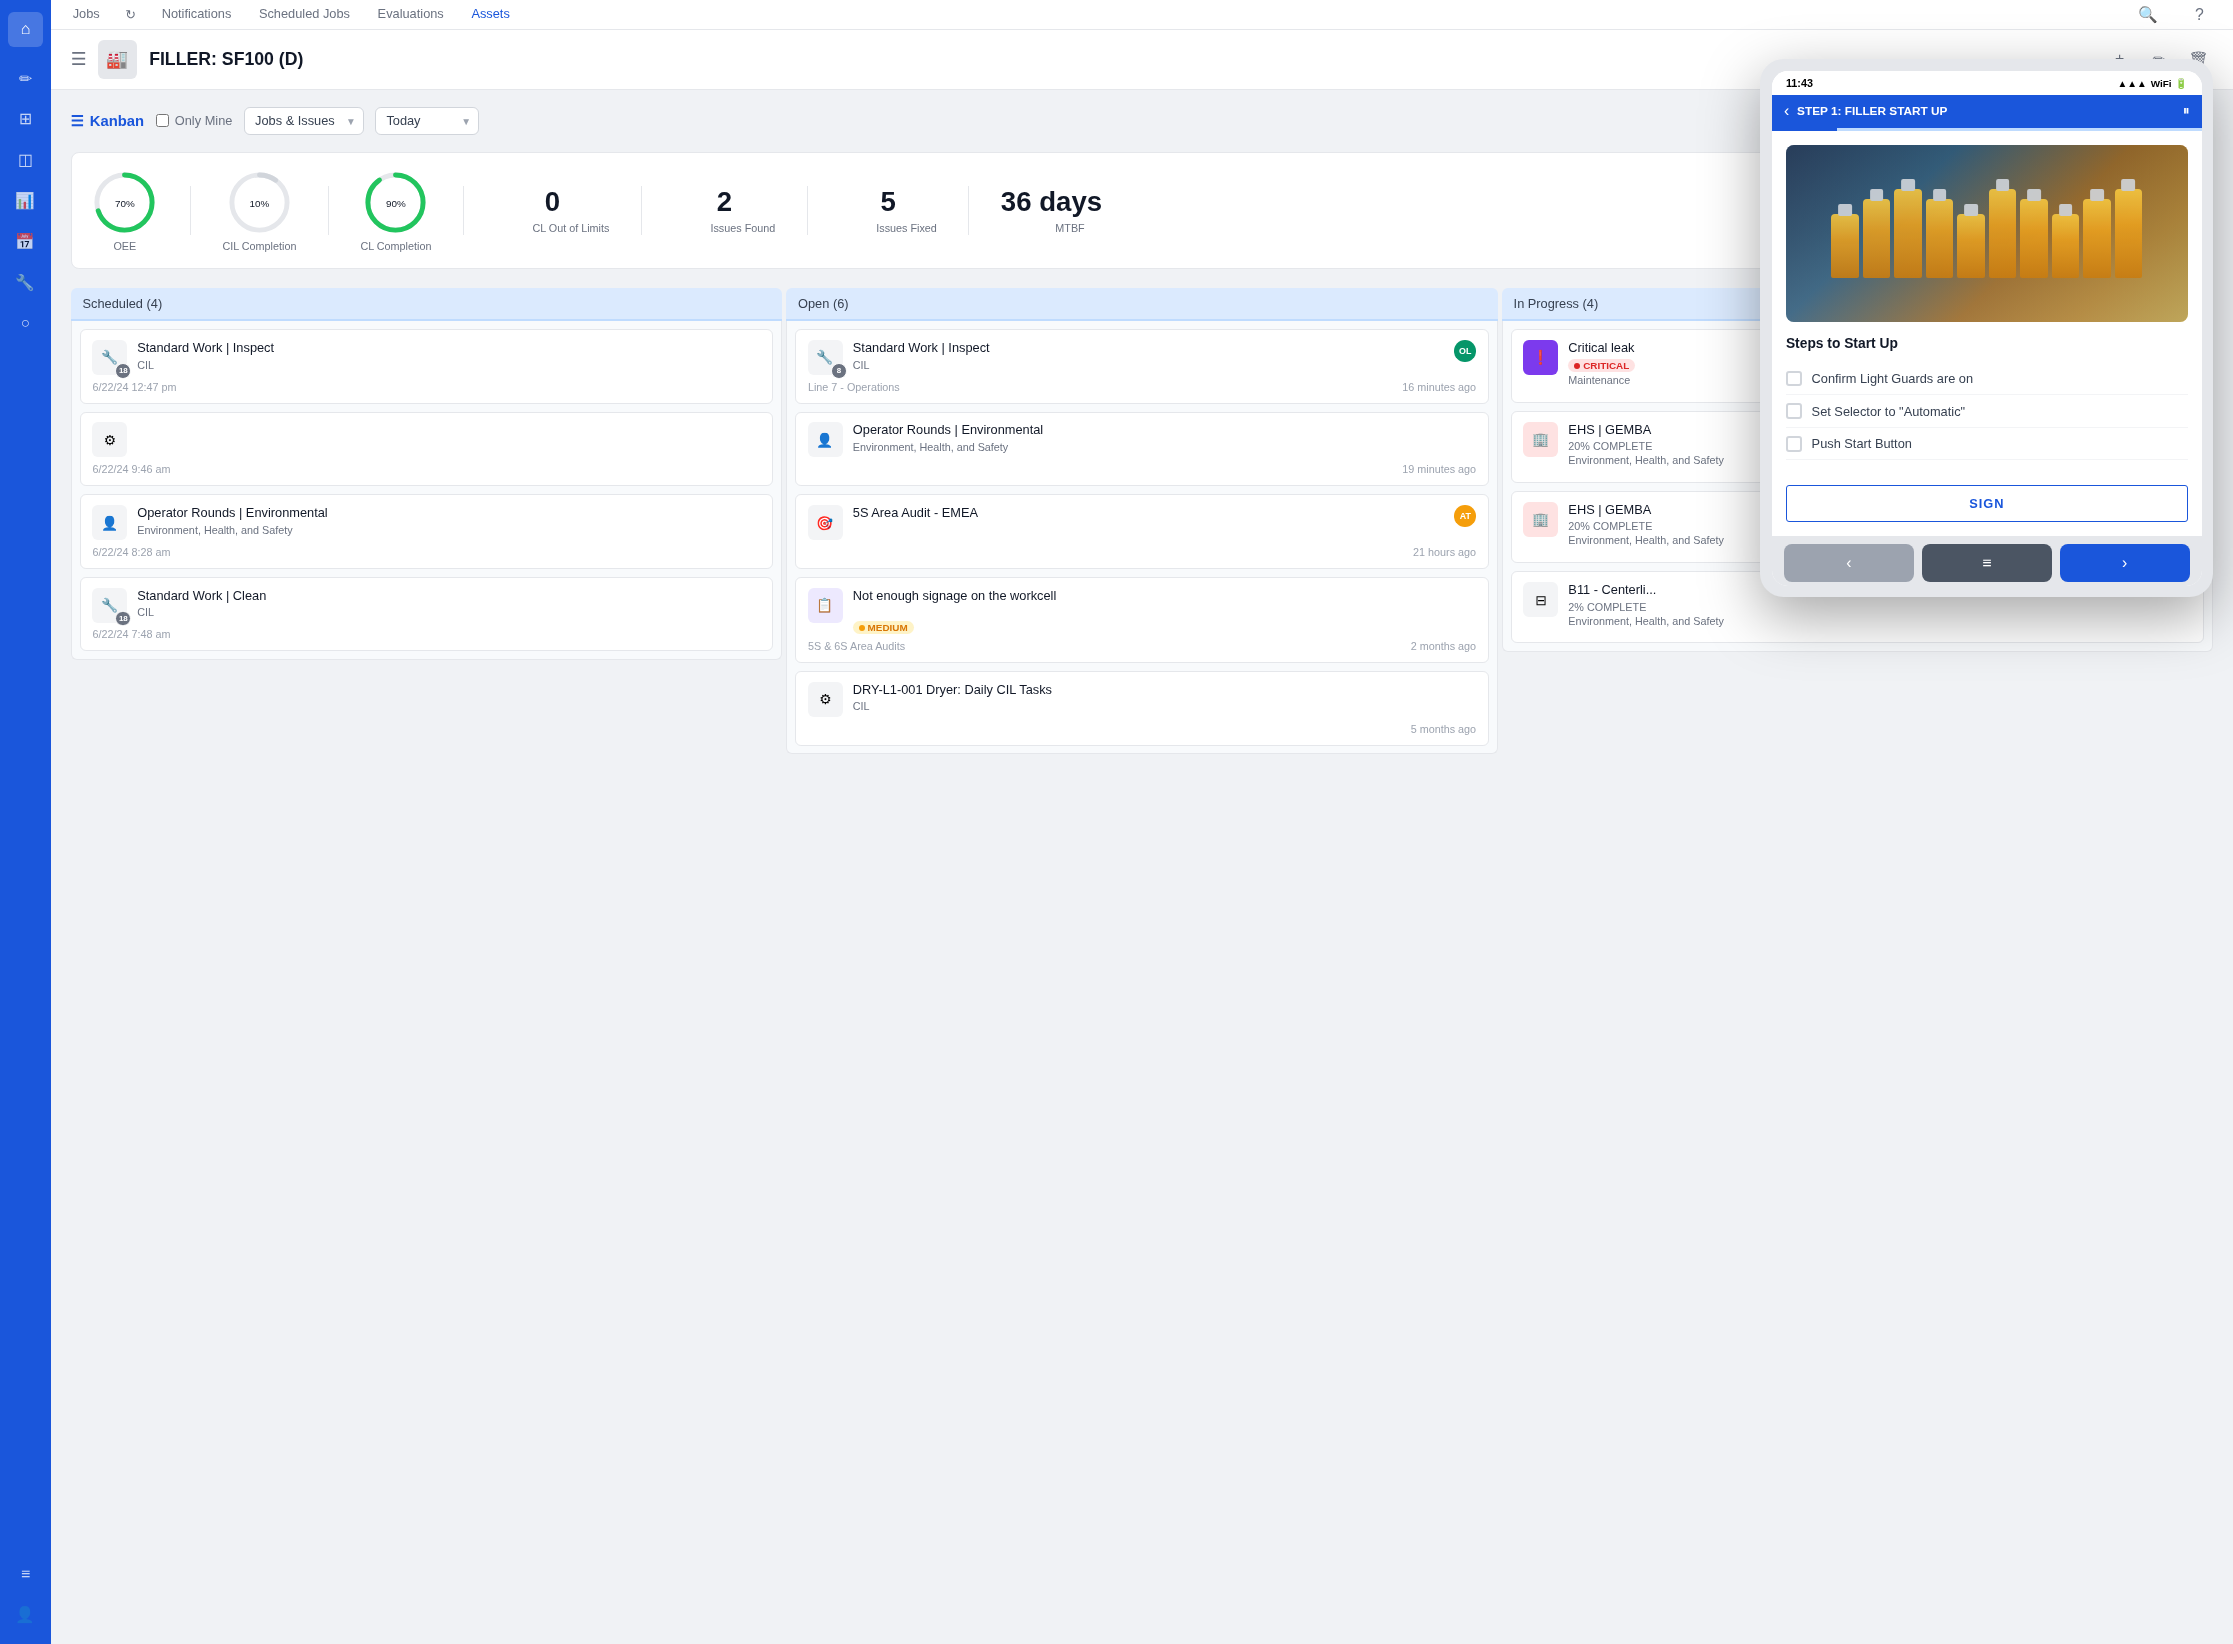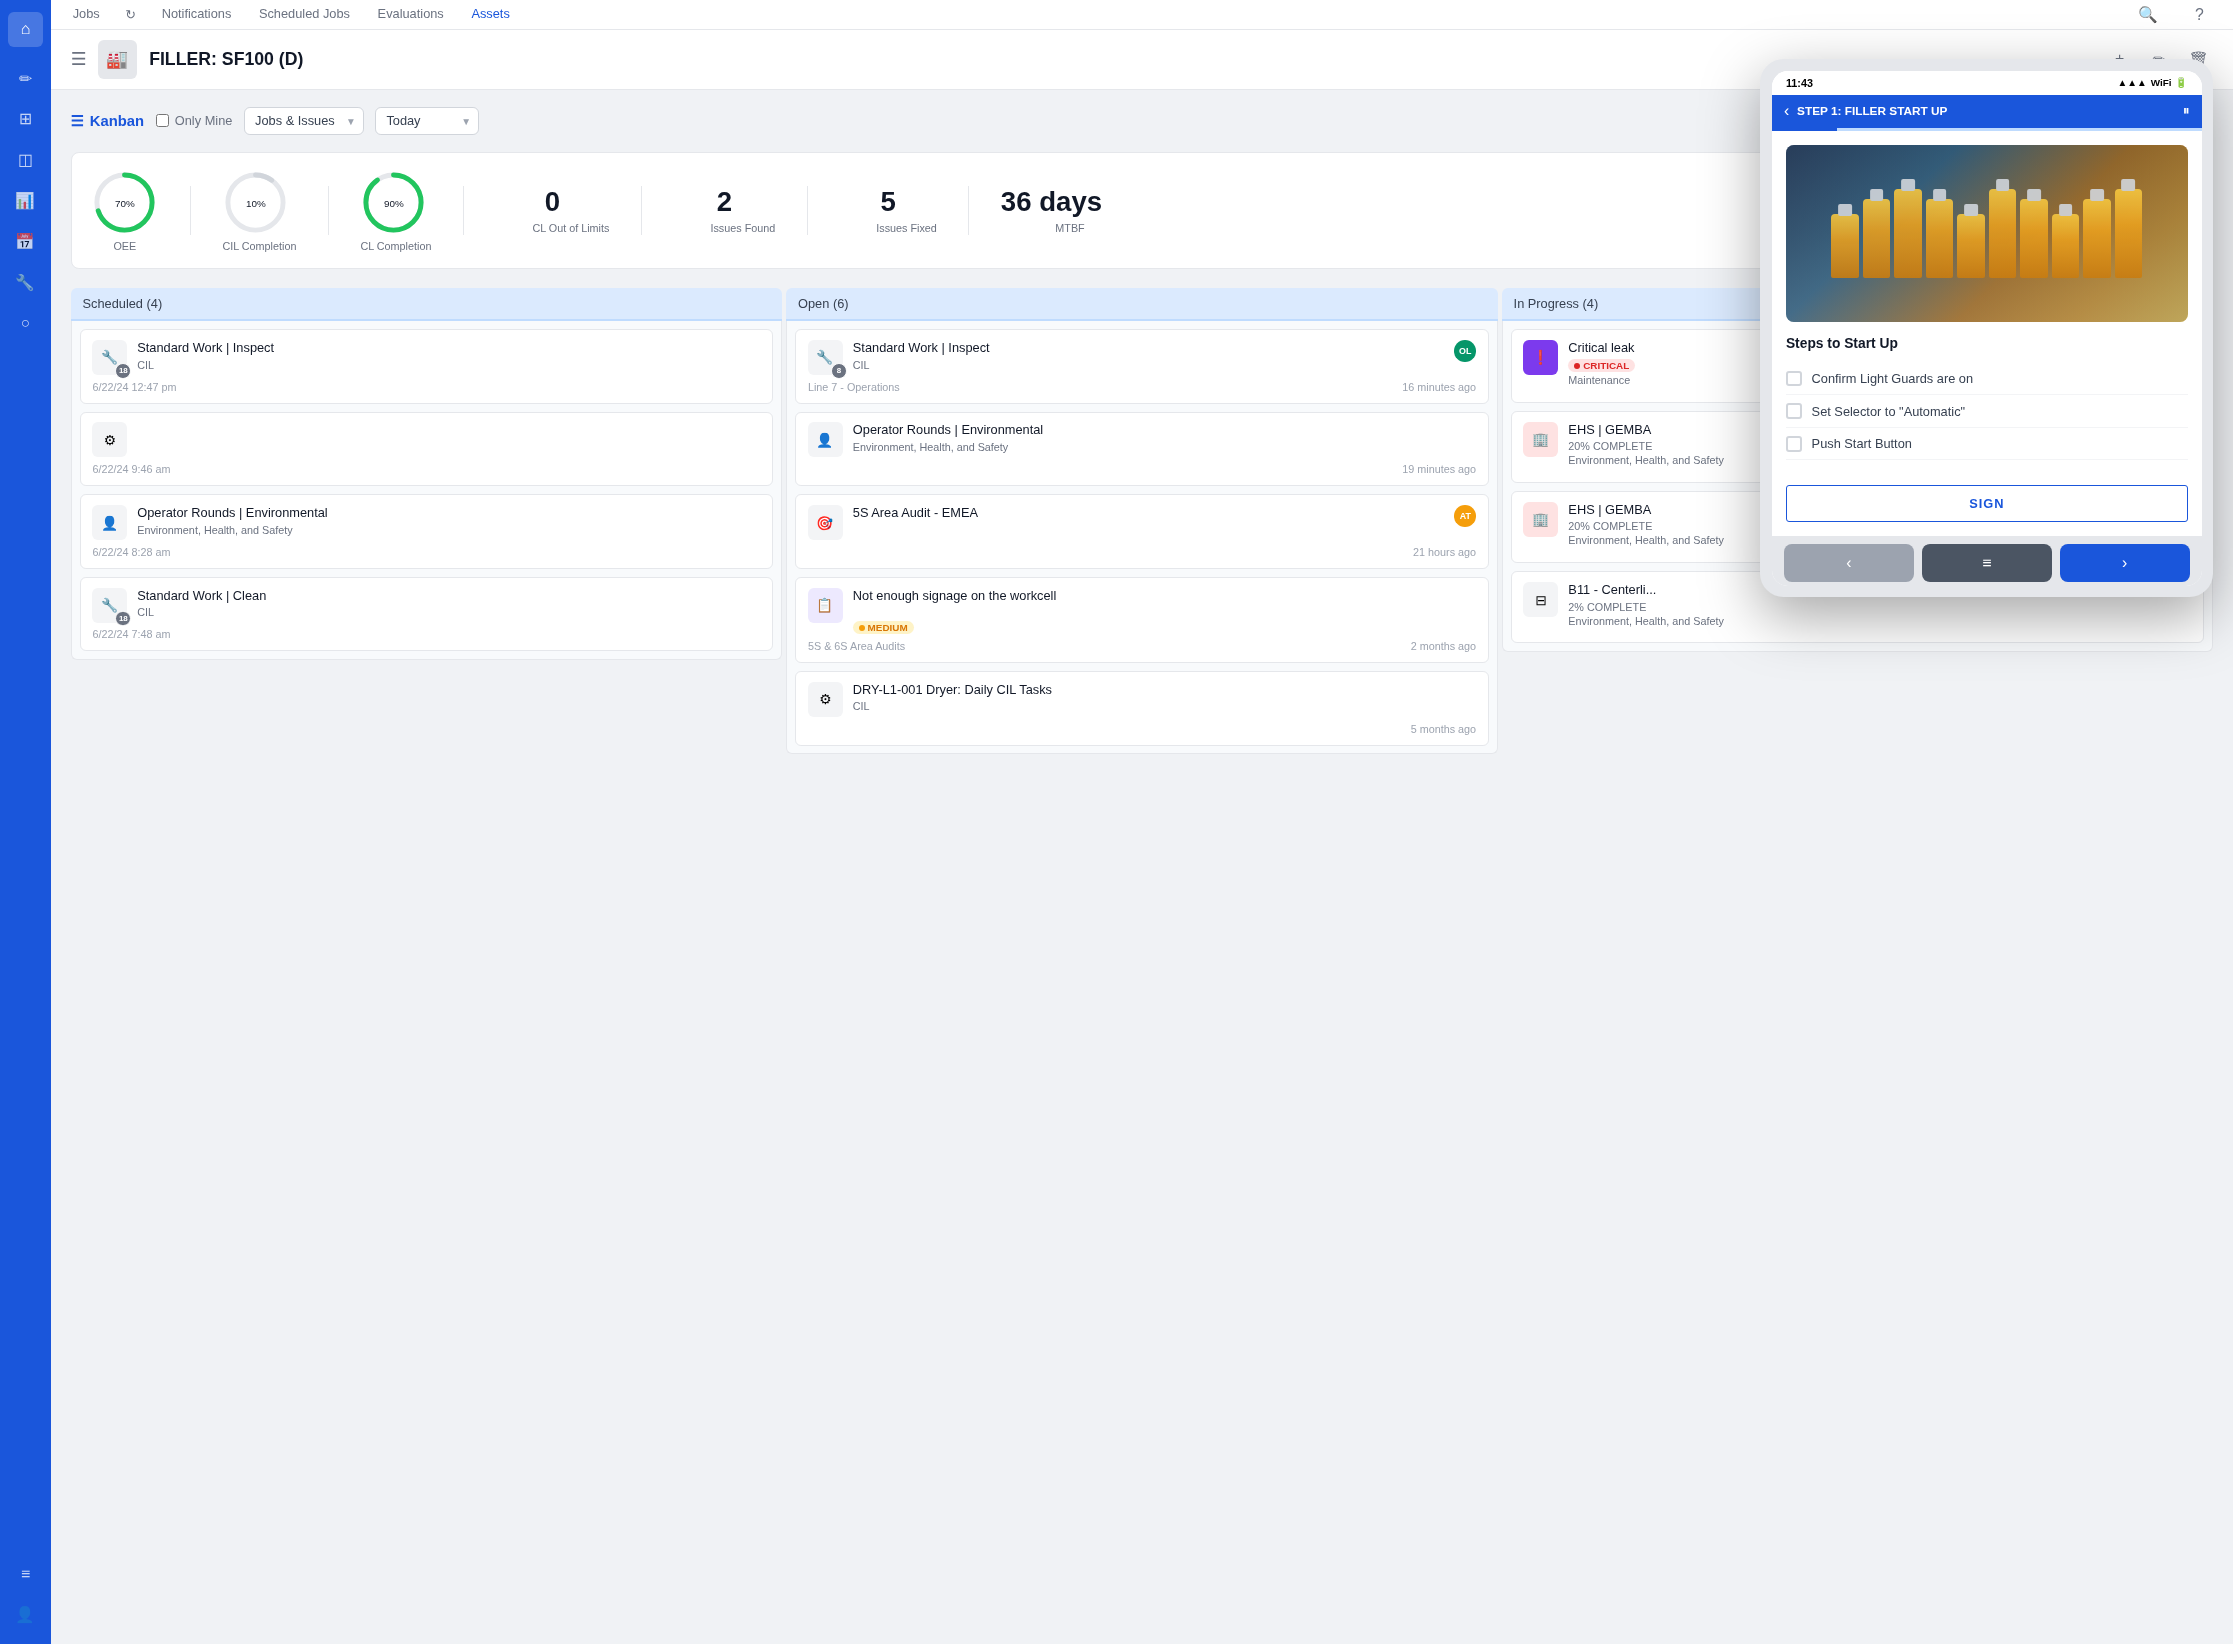--- a/index.html
+++ b/index.html
@@ -150,21 +150,21 @@
       display: flex;
       align-items: center;
       gap: 31.5px;
       margin-bottom: 19.7px;
       background: #fff;
       padding: 15.8px 19.7px;
       border-radius: 7.9px;
       border: 1px solid #e5e7eb;
     }
     .stat-circle {
-      display: flex; flex-direction: column; gap: 3.9px;
+      display: flex; flex-direction: column; align-items: center; gap: 3.9px;
     }
     .circle-container {
       position: relative;
       width: 67px; height: 67px;
     }
     .circle-svg { transform: rotate(-90deg); }
     .circle-bg { fill: none; stroke: #e5e7eb; stroke-width: 5; }
     .circle-progress { fill: none; stroke-width: 5; stroke-linecap: round; }
     .circle-green { stroke: #22c55e; }
     .circle-gray { stroke: #d1d5db; }
@@ -304,21 +304,21 @@
     .mobile-screen {
       background: #fff;
       border-radius: 15.8px;
       overflow: hidden;
     }
     .mobile-status-bar {
       background: #fff;
       padding: 5.9px 13.8px;
       display: flex;
       justify-content: space-between;
-      align-items: flex-start;
+      align-items: flex-end;
       font-size: 10.8px;
       font-weight: 600;
     }
     .mobile-status-icons { display: flex; gap: 3.9px; align-items: center; font-size: 9.9px; }
     .mobile-nav-bar {
       background: #1a56db;
       padding: 7.9px 11.8px;
       display: flex;
       align-items: center;
       gap: 7.9px;

